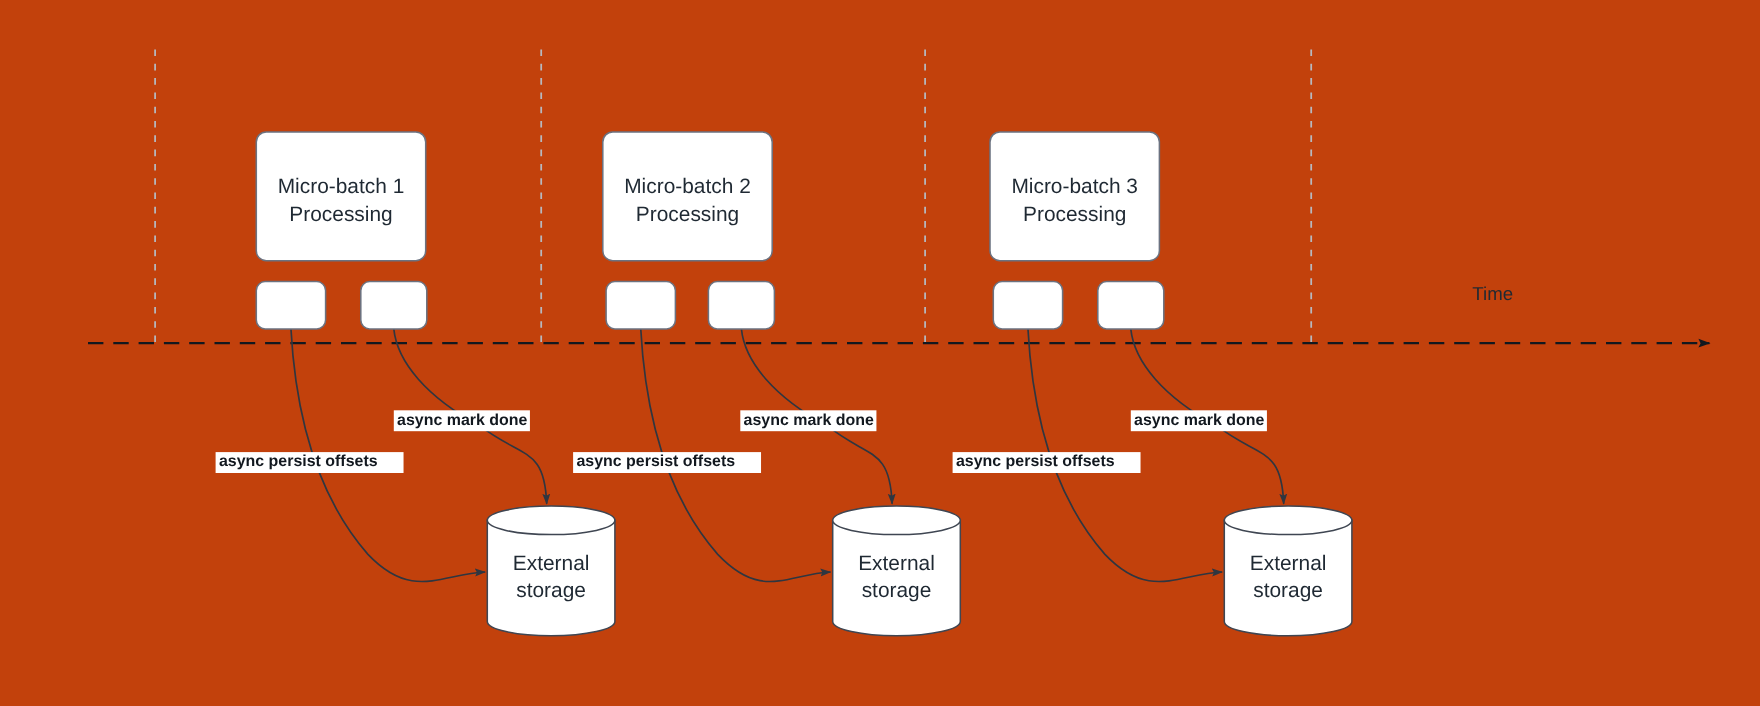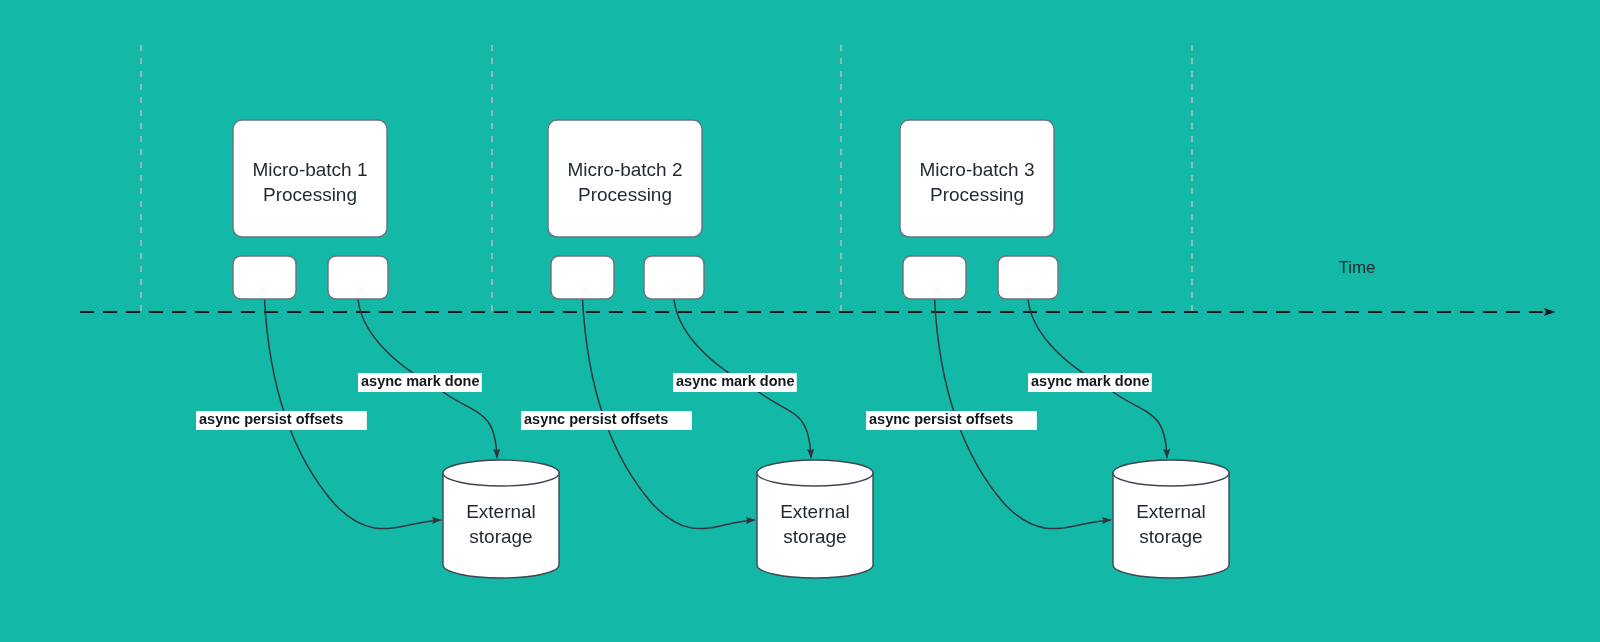--- a/index.html
+++ b/index.html
@@ -7,21 +7,21 @@
     padding: 0;
     background: #ffffff;
   }
   body {
     font-family: "Liberation Sans", sans-serif;
   }
   #canvas {
     position: relative;
     width: 1600px;
     height: 642px;
-    background: #14b8a6;
+    background: #c2410c;
     overflow: hidden;
     text-decoration: underline;
   }
   #diagram-svg {
     position: absolute;
     left: 0;
     top: 0;
     width: 1600px;
     height: 642px;
   }

